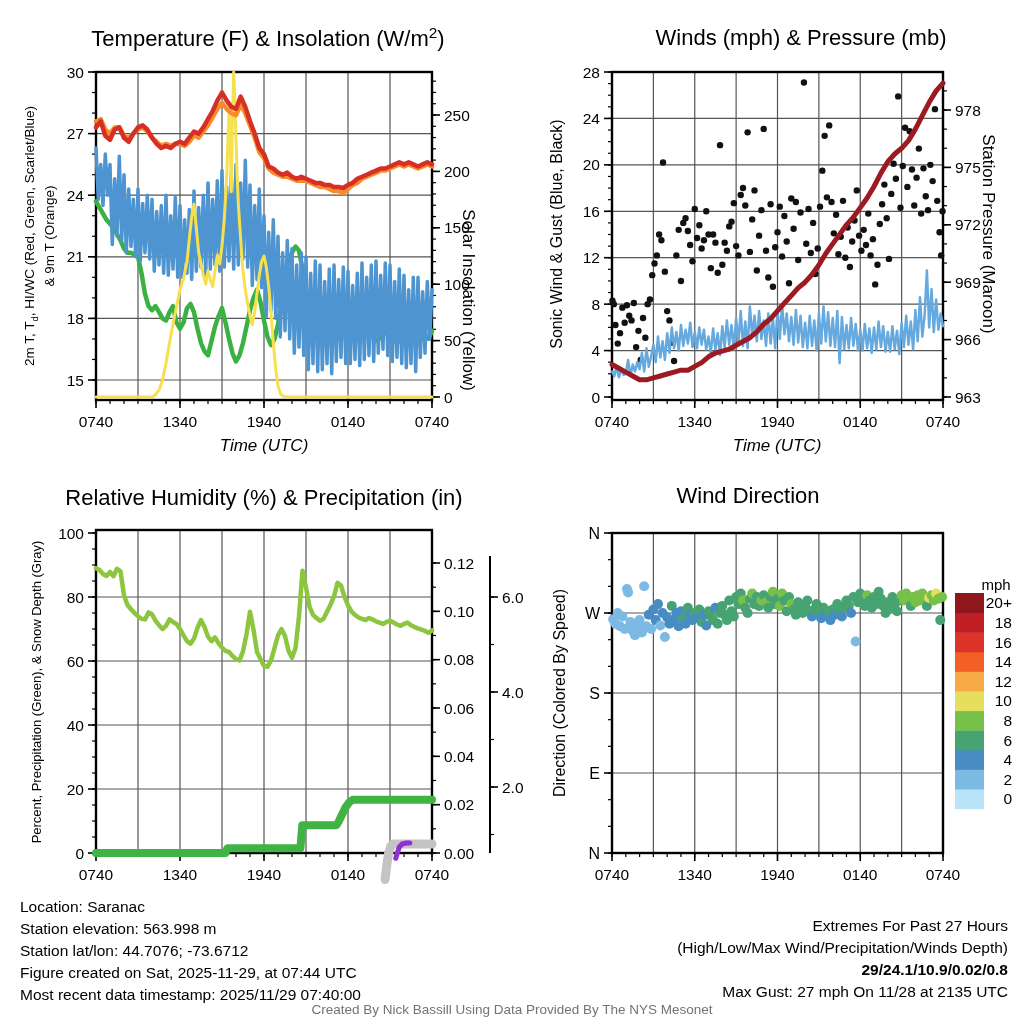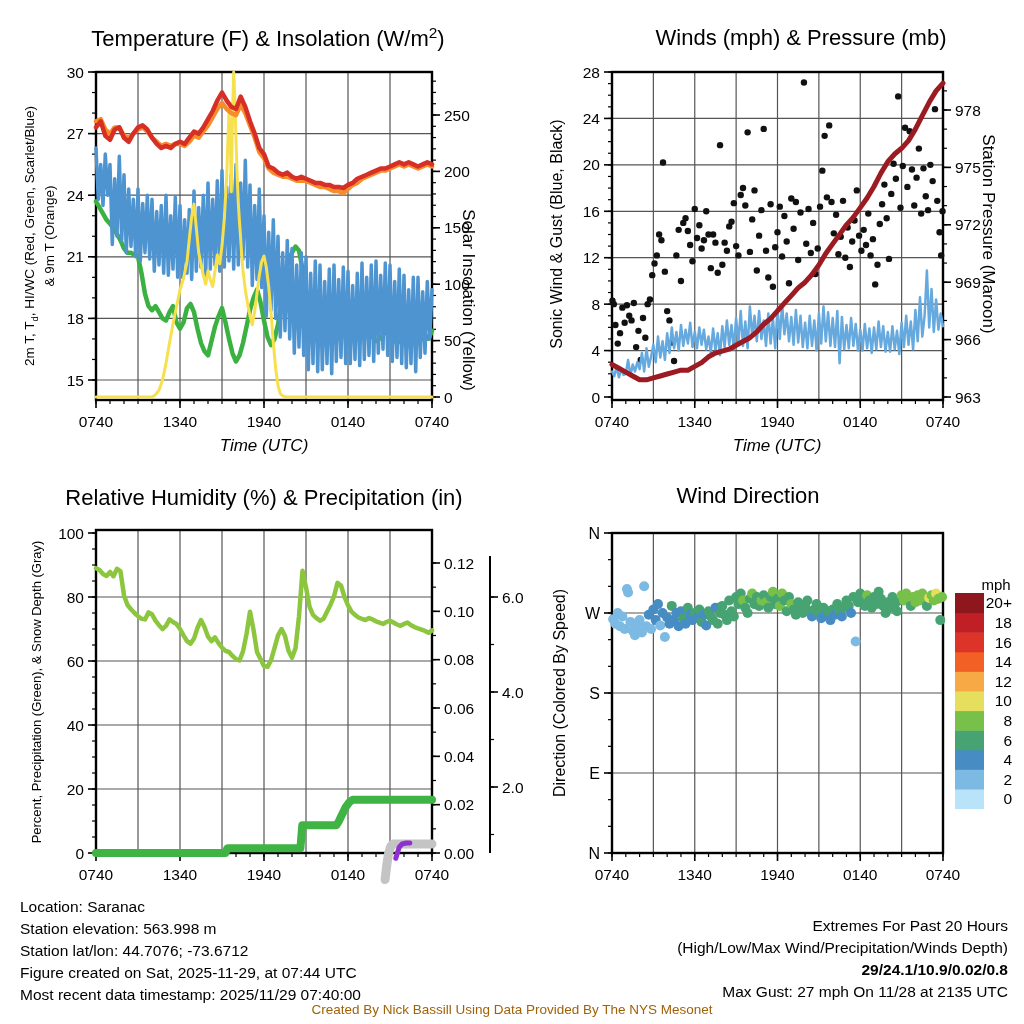--- a/index.html
+++ b/index.html
@@ -13,21 +13,21 @@
   .rotr{transform:translate(-50%,-50%) rotate(90deg);text-align:center;}
   .yl1{font-size:13.5px;line-height:1.3;}
   .yl2{font-size:16px;}
   .yl3{font-size:17px;}
   .yl4{font-size:13px;}
   .xlab{font-size:17px;transform:translate(-50%,-50%);font-style:italic;}
   .mph{font-size:15px;transform:translate(-50%,-50%);}
   .footL{left:20px;top:896px;font-size:15.5px;line-height:22px;}
   .footR{right:16px;top:915px;font-size:15.5px;line-height:22px;text-align:right;}
   .extreme{font-weight:bold;}
-  .credit{left:0;right:0;top:1002px;text-align:center;font-size:13.5px;color:#a16207;position:absolute;}
+  .credit{left:0;right:0;top:1002px;text-align:center;font-size:13.5px;color:#737373;position:absolute;}
   sup,sub{font-size:70%;}
 </style>
 </head>
 <body>
 
 <div id="page">
   <svg id="plots" width="1024" height="1024">
       <g>
         <line x1="138" y1="72" x2="138" y2="400" stroke="#555555" stroke-width="1.2"></line>
         <line x1="180" y1="72" x2="180" y2="400" stroke="#555555" stroke-width="1.2"></line>
@@ -814,19 +814,19 @@
   <div class="abs mph" style="left:996px;top:584px;">mph</div>
 
   <div class="abs footL">
     <div>Location: Saranac</div>
     <div>Station elevation: 563.998 m</div>
     <div>Station lat/lon: 44.7076; -73.6712</div>
     <div>Figure created on Sat, 2025-11-29, at 07:44 UTC</div>
     <div>Most recent data timestamp: 2025/11/29 07:40:00</div>
   </div>
   <div class="abs footR">
-    <div>Extremes For Past 20 Hours</div>
+    <div>Extremes For Past 27 Hours</div>
     <div>(High/Low/Max Wind/Precipitation/Winds Depth)</div>
     <div class="extreme" style="color:#000000;">29/24.1/10.9/0.02/0.8</div>
     <div>Max Gust: 27 mph On 11/28 at 2135 UTC</div>
   </div>
   <div class="credit">Created By Nick Bassill Using Data Provided By The NYS Mesonet</div>
 </div>
 
 </body></html>

